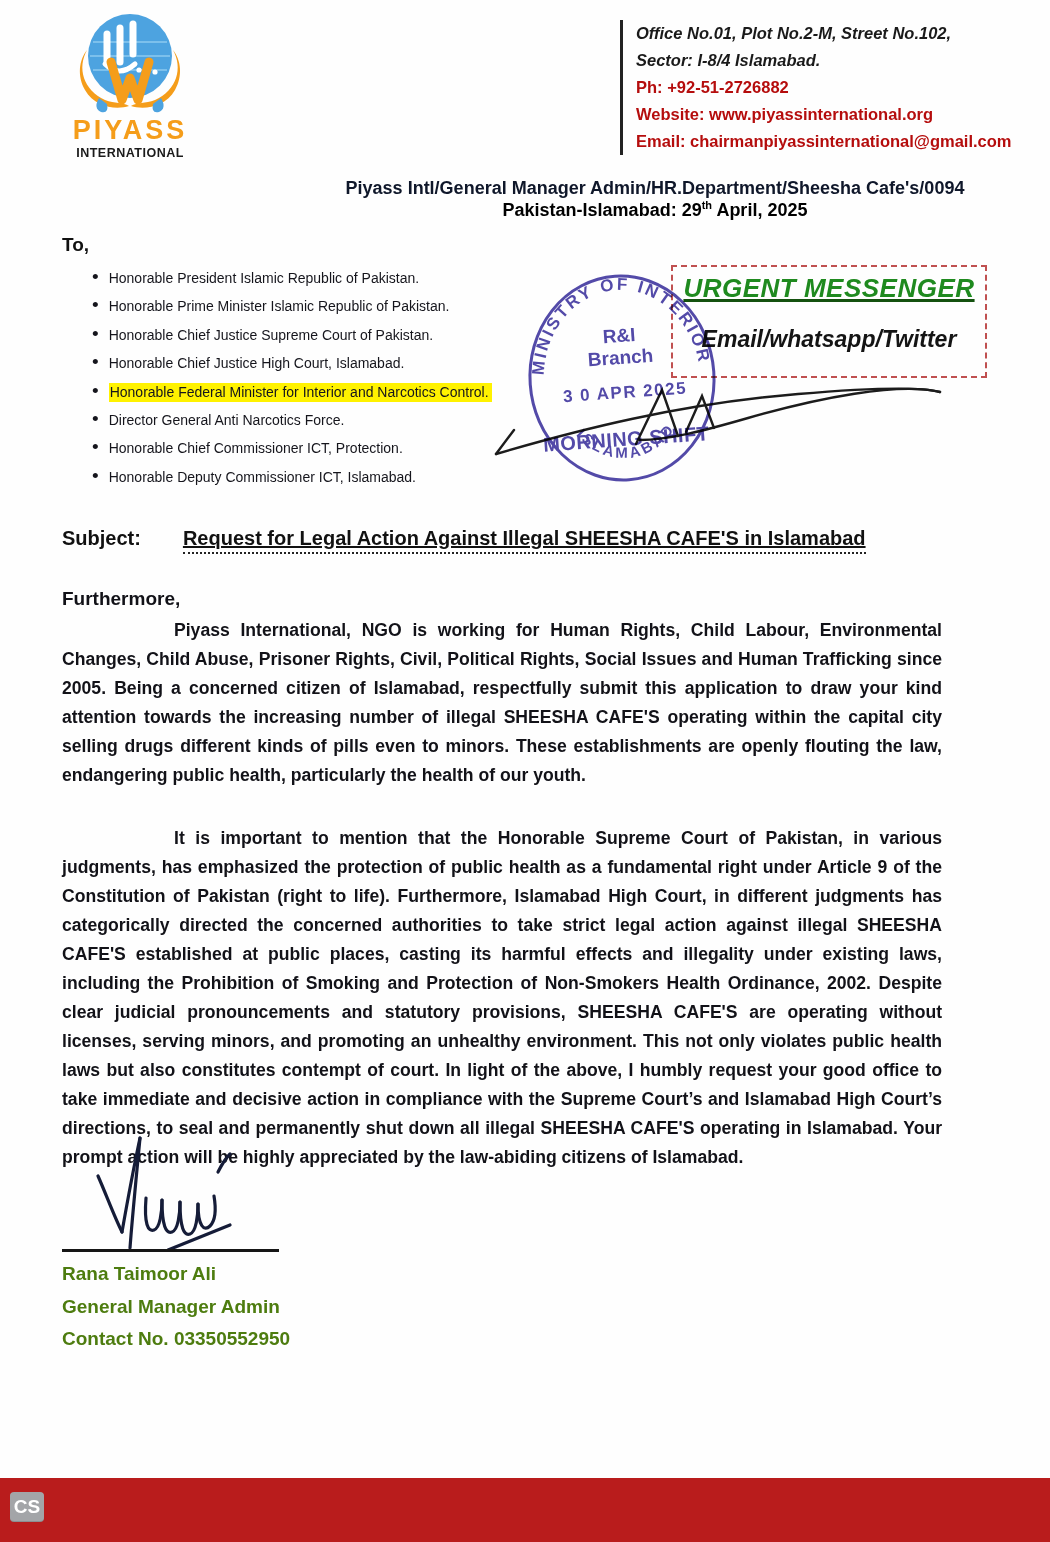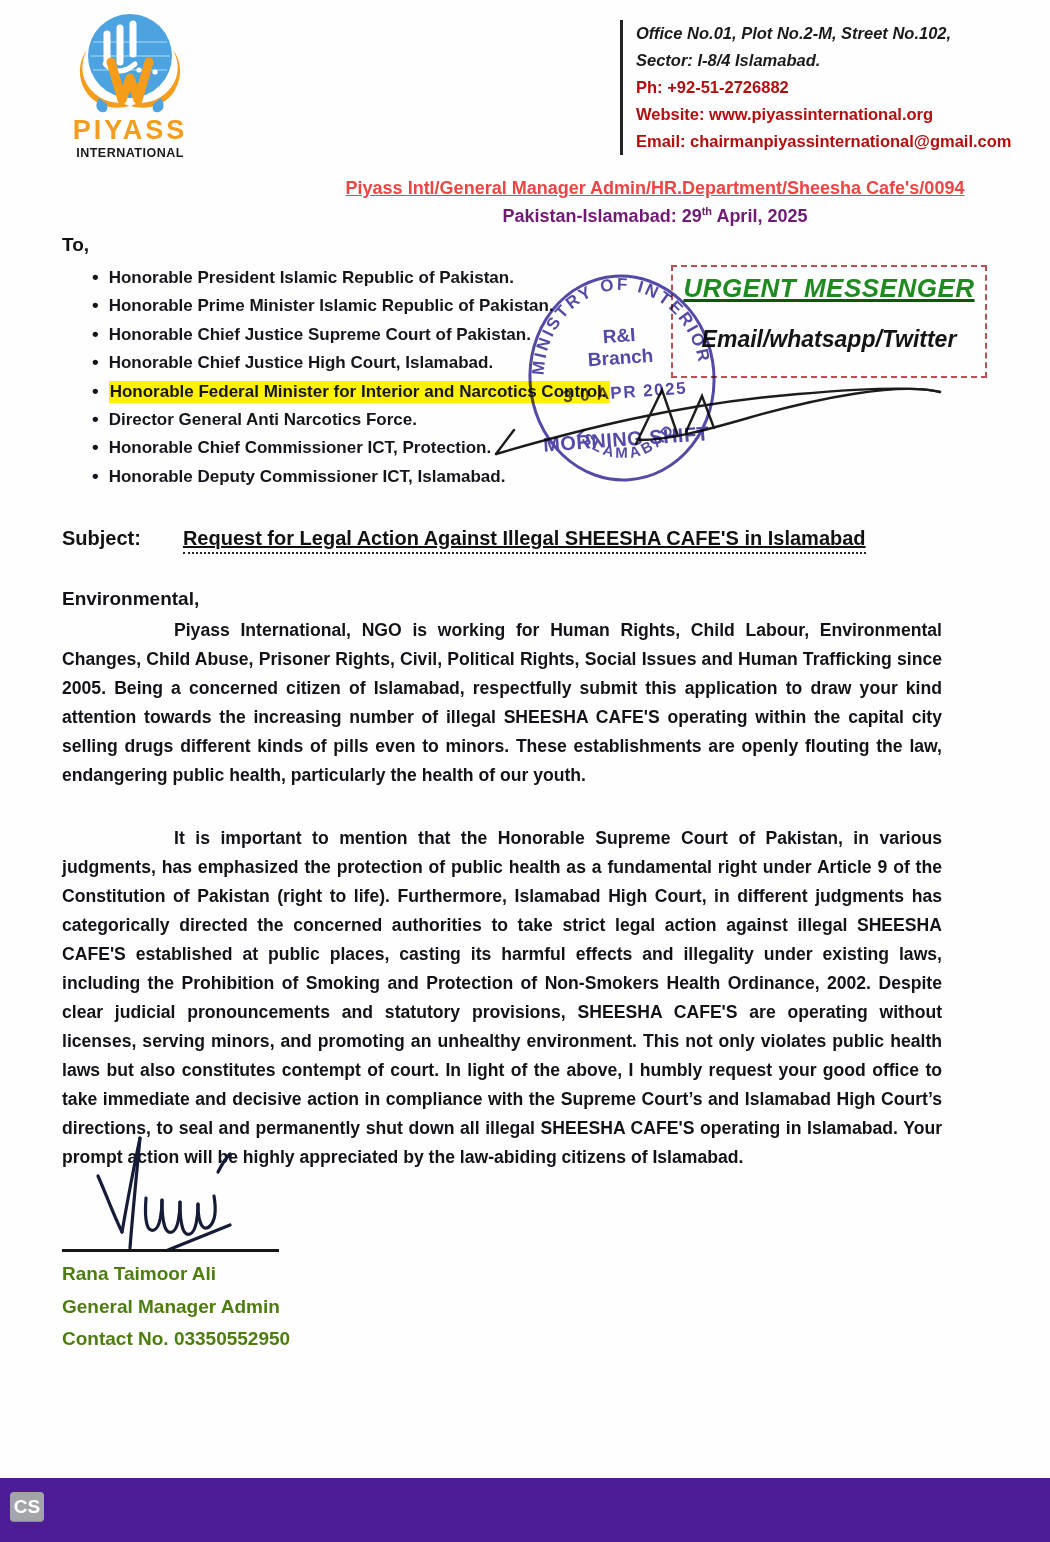--- a/index.html
+++ b/index.html
@@ -19,29 +19,29 @@
   .contact-block {
     position:absolute; left:620px; top:20px; width:400px;
     border-left:3px solid #222; padding-left:13px;
     font-weight:bold; font-size:16.5px; line-height:27px;
   }
   .contact-black { color:#1a1a1a; font-style:italic; }
   .contact-red   { color:#b50d0d; }
 
   
   .ref-wrap { position:absolute; left:260px; top:178px; width:790px; text-align:center; }
-  .ref-line { font-weight:bold; font-size:18px; text-decoration:underline; color:#ef4444; }
-  .date-line { font-weight:bold; font-size:18px; margin-top:6px; color:#701a75; }
+  .ref-line { font-weight:bold; font-size:18px; color:#0f172a; }
+  .date-line { font-weight:bold; font-size:18px; color:#000000; }
   .date-line sup { font-size:11px; }
 
   
   .to-label { position:absolute; left:62px; top:234px; font-weight:bold; font-size:19px; }
   .recipients { position:absolute; left:92px; top:263px; list-style:none; }
   .recipients li {
-    font-weight:bold; font-size:17px; height:28.4px; line-height:28.4px;
+    font-weight:normal; font-size:14px; height:28.4px; line-height:28.4px;
     color:#15151c; white-space:nowrap;
   }
   .recipients li::before { content:"•"; font-size:19px; margin-right:10px; }
   .hl { background:#fff200; padding:1px 3px 2px 1px; }
 
   
   .urgent-box {
     position:absolute; left:671px; top:265px; width:316px; height:113px;
     border:2px dashed #c05050; padding:6px 8px; text-align:center;
   }
@@ -73,21 +73,21 @@
     text-align:justify; text-indent:112px;
   }
   .body-block p + p { margin-top:34px; }
 
   
   .sig-scribble { position:absolute; left:58px; top:1132px; }
   .sig-rule { position:absolute; left:62px; top:1249px; width:217px; height:3px; background:#161616; }
   .sig-text { position:absolute; left:62px; top:1258px; font-weight:bold; font-size:19px; line-height:32.5px; color:#4d7c0f; }
 
   
-  .footer { position:absolute; left:0; top:1478px; width:1050px; height:64px; background:#4c1d95; }
+  .footer { position:absolute; left:0; top:1478px; width:1050px; height:64px; background:#b91c1c; }
   .cs-badge {
     position:absolute; left:10px; top:14px; width:34px; height:29px;
     background:#a3a5a8; border-radius:4px; color:#ffffff;
     font-weight:bold; font-size:19px; text-align:center; line-height:29px;
     box-shadow:0 1px 0 #8c8e91;
   }
   .cs-text { position:absolute; left:56px; top:16px; color:#b9babc; font-size:23px; font-weight:normal; }
 </style>
 </head>
 <body>
@@ -173,21 +173,21 @@
       <path d="M148 76 L 174 22 L 190 68"></path>
       <path d="M198 64 L 214 28 L 226 60"></path>
     </g>
   </svg>
 
   <div class="subject-row">
     <span class="subject-label">Subject:</span><span class="subject-text">Request for Legal Action Against Illegal SHEESHA CAFE'S in Islamabad</span>
   </div>
 
   <div class="body-block">
-    <div class="respectfully">Environmental,</div>
+    <div class="respectfully">Furthermore,</div>
     <p>Piyass International, NGO is working for Human Rights, Child Labour, Environmental Changes, Child Abuse, Prisoner Rights, Civil, Political Rights, Social Issues and Human Trafficking since 2005. Being a concerned citizen of Islamabad, respectfully submit this application to draw your kind attention towards the increasing number of illegal SHEESHA CAFE'S operating within the capital city selling drugs different kinds of pills even to minors. These establishments are openly flouting the law, endangering public health, particularly the health of our youth.</p>
     <p>It is important to mention that the Honorable Supreme Court of Pakistan, in various judgments, has emphasized the protection of public health as a fundamental right under Article 9 of the Constitution of Pakistan (right to life). Furthermore, Islamabad High Court, in different judgments  has categorically directed the concerned authorities to take strict legal action against illegal SHEESHA CAFE'S established at  public places, casting its harmful effects  and illegality under existing laws, including the Prohibition of Smoking and Protection of Non-Smokers Health Ordinance, 2002. Despite clear judicial pronouncements and statutory provisions, SHEESHA CAFE'S are operating without licenses, serving minors, and promoting an unhealthy environment. This not only violates public health laws but also constitutes contempt of court. In light of the above, I humbly request your good office to take immediate and decisive action in compliance with the Supreme Court’s and Islamabad High Court’s directions, to seal and permanently shut down all illegal SHEESHA CAFE'S operating in Islamabad. Your prompt action will be highly appreciated by the law-abiding citizens of Islamabad.</p>
   </div>
 
   <svg class="sig-scribble" width="240" height="124" viewBox="0 0 240 124">
     <g stroke="#151c38" stroke-width="3.2" fill="none" stroke-linecap="round">
       <path d="M40 44 C 48 62 56 84 64 100"></path>
       <path d="M64 100 C 70 66 76 34 82 6"></path>
       <path d="M82 6 C 78 48 74 88 72 116"></path>
       <path d="M88 66 C 86 92 90 100 96 98 C 102 96 104 80 104 68"></path>

